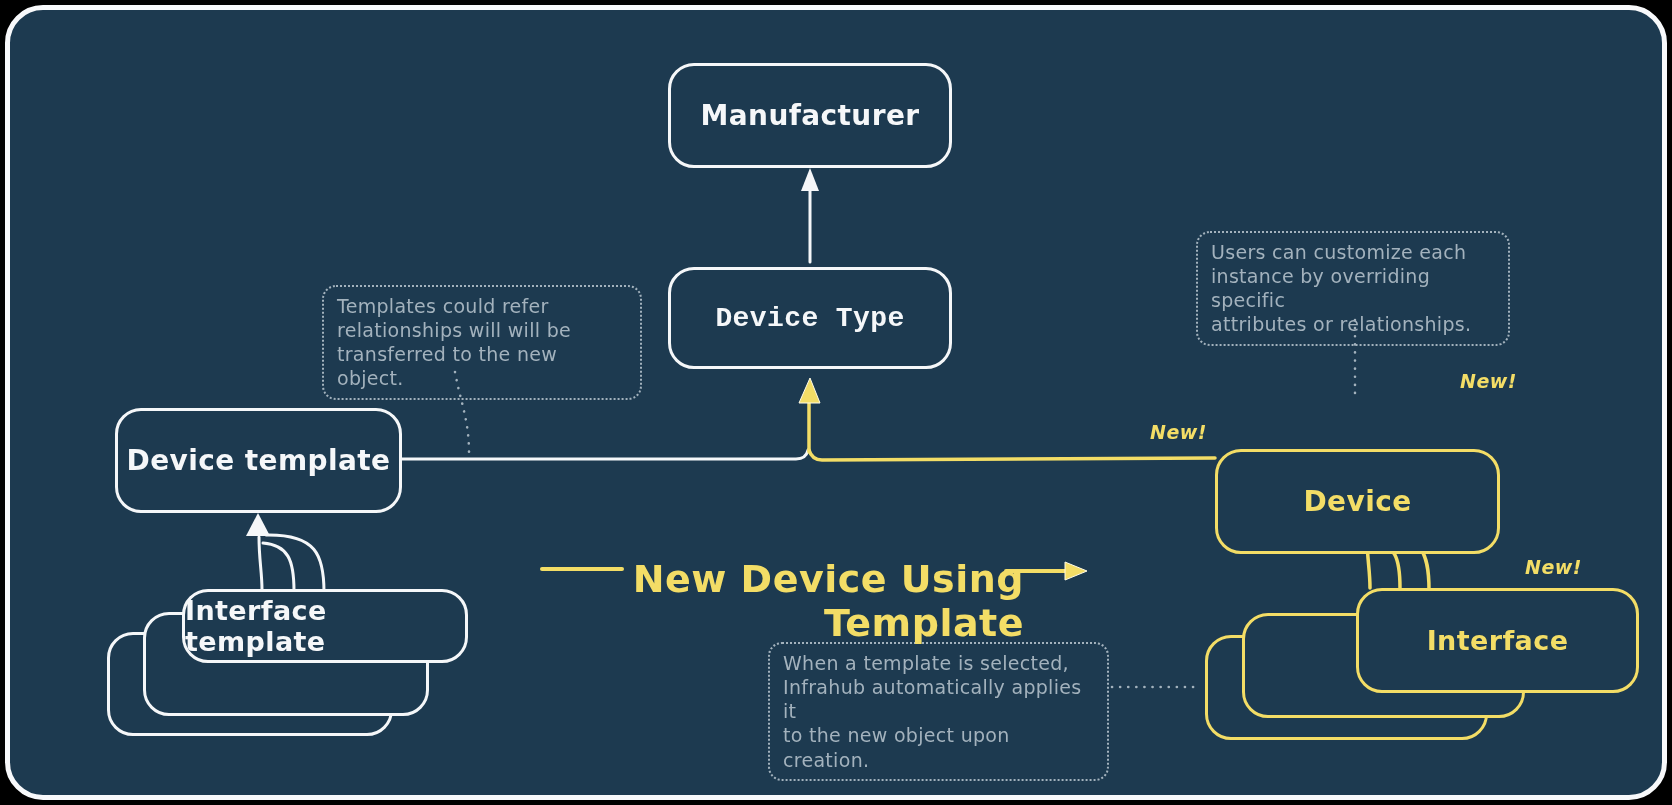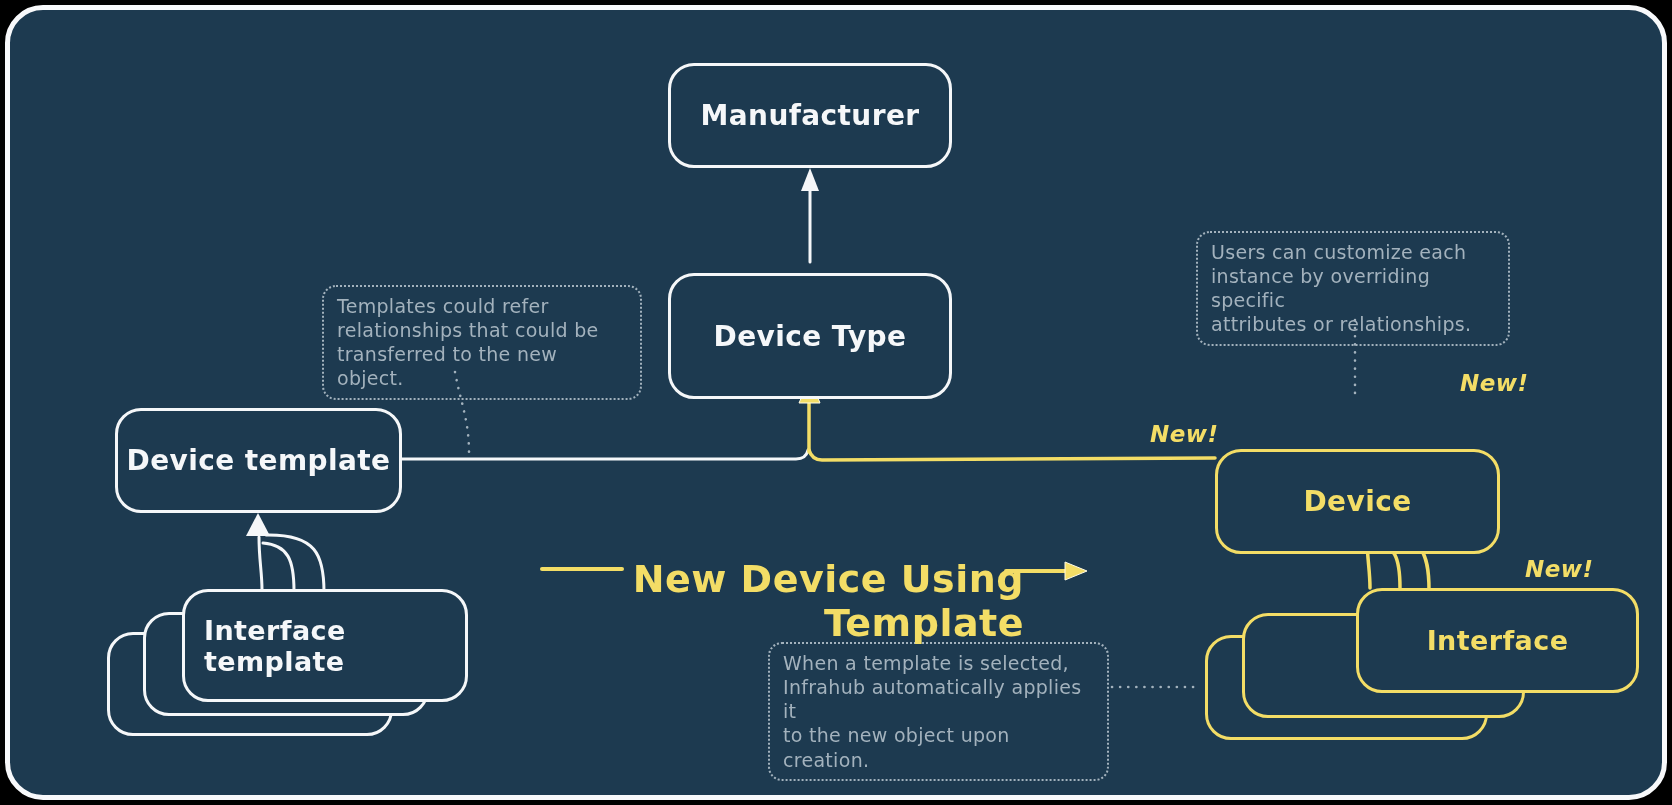--- a/index.html
+++ b/index.html
@@ -16,53 +16,53 @@
 
   .node{
     position:absolute;box-sizing:border-box;
     border:3px solid #f5f7f9;border-radius:26px;background:#1d3a50;
     display:flex;align-items:center;justify-content:center;
     color:#f5f7f9;font-weight:700;font-size:28px;letter-spacing:.4px;
   }
   .node.yellow{border-color:#f3dd66;color:#f3dd66;margin-top:44px;}
 
   #manufacturer{left:668px;top:63px;width:284px;height:105px;}
-  #device-type{left:668px;top:273px;width:284px;height:126px;}
+  #device-type{left:668px;top:267px;width:284px;height:102px;font-family:Liberation Mono, monospace;}
   #device-template{left:115px;top:408px;width:287px;height:105px;}
   #device{left:1215px;top:405px;width:285px;height:105px;}
 
   .stackbox{
     position:absolute;box-sizing:border-box;border-radius:26px;background:#1d3a50;
     display:flex;align-items:center;justify-content:center;
     font-weight:700;font-size:27px;letter-spacing:.4px;
   }
   .stackbox.white{border:3px solid #f5f7f9;color:#f5f7f9;}
   .stackbox.yellow{border:3px solid #f3dd66;color:#f3dd66;}
 
   #itpl-back {left:107px;top:632px;width:286px;height:104px;}
   #itpl-mid  {left:143px;top:612px;width:286px;height:104px;}
-  #itpl-front{left:182px;top:589px;width:286px;height:113px;padding-left:19px;}
+  #itpl-front{left:182px;top:589px;width:286px;height:74px;}
 
   #iface-back {left:1205px;top:635px;width:283px;height:105px;}
   #iface-mid  {left:1242px;top:613px;width:283px;height:105px;}
   #iface-front{left:1356px;top:588px;width:283px;height:105px;}
 
   .note{
     position:absolute;box-sizing:border-box;
     border:2px dotted #a3b2bd;border-radius:14px;
     color:#a3b2bd;font-size:19px;line-height:1.27;letter-spacing:.3px;
     padding:7px 13px;
   }
   #templates-note{left:322px;top:285px;width:320px;}
   #customize-note{left:1196px;top:231px;width:314px;}
   #apply-note{left:768px;top:642px;width:341px;}
 
   .badge{
     position:absolute;color:#f3dd66;font-style:italic;font-weight:700;
-    font-size:23px;letter-spacing:.5px;
+    font-size:19px;letter-spacing:.5px;
   }
   #new-device-corner{left:1460px;top:370px;}
   #new-device-line{left:1150px;top:421px;}
   #new-interface-corner{left:1525px;top:556px;}
 
   #flow-label{
     position:absolute;left:604px;top:549px;width:420px;text-align:right;
     color:#f3dd66;font-weight:700;font-size:38px;letter-spacing:.5px;margin-top:8px;
   }
 </style>
@@ -123,21 +123,21 @@
   </div>
 
   <div class="stackbox yellow" id="iface-back"></div>
   <div class="stackbox yellow" id="iface-mid"></div>
   <div class="stackbox yellow" id="iface-front">
     <span>Interface</span>
   </div>
 
   <div class="note" id="templates-note">
     <div>Templates could refer</div>
-    <div>relationships that could be</div>
+    <div>relationships will will be</div>
     <div>transferred to the new object.</div>
   </div>
   <div class="note" id="customize-note">
     <div>Users can customize each</div>
     <div>instance by overriding specific</div>
     <div>attributes or relationships.</div>
   </div>
   <div class="note" id="apply-note">
     <div>When a template is selected,</div>
     <div>Infrahub automatically applies it</div>

